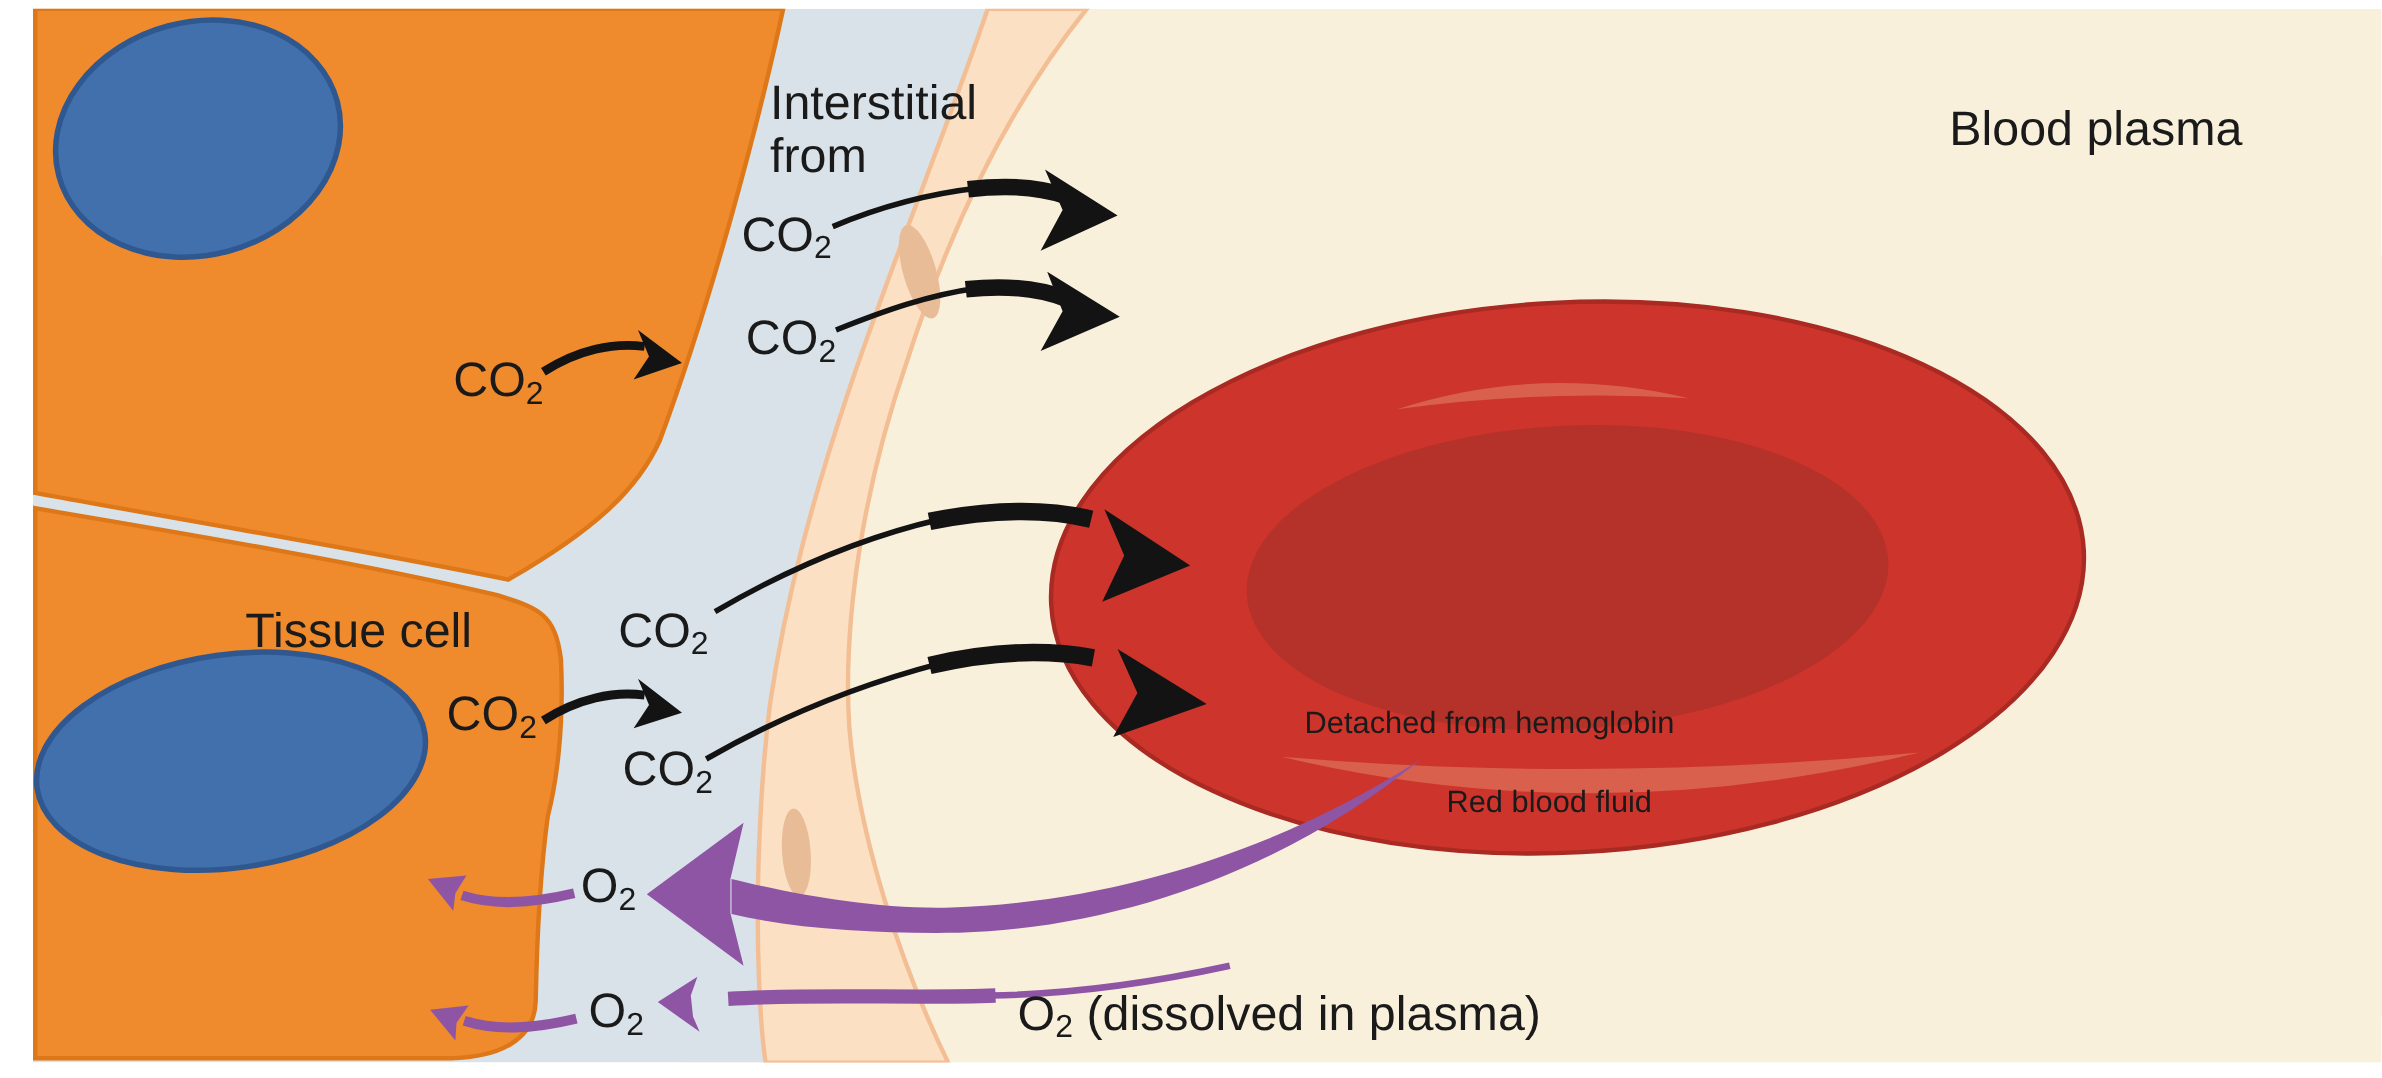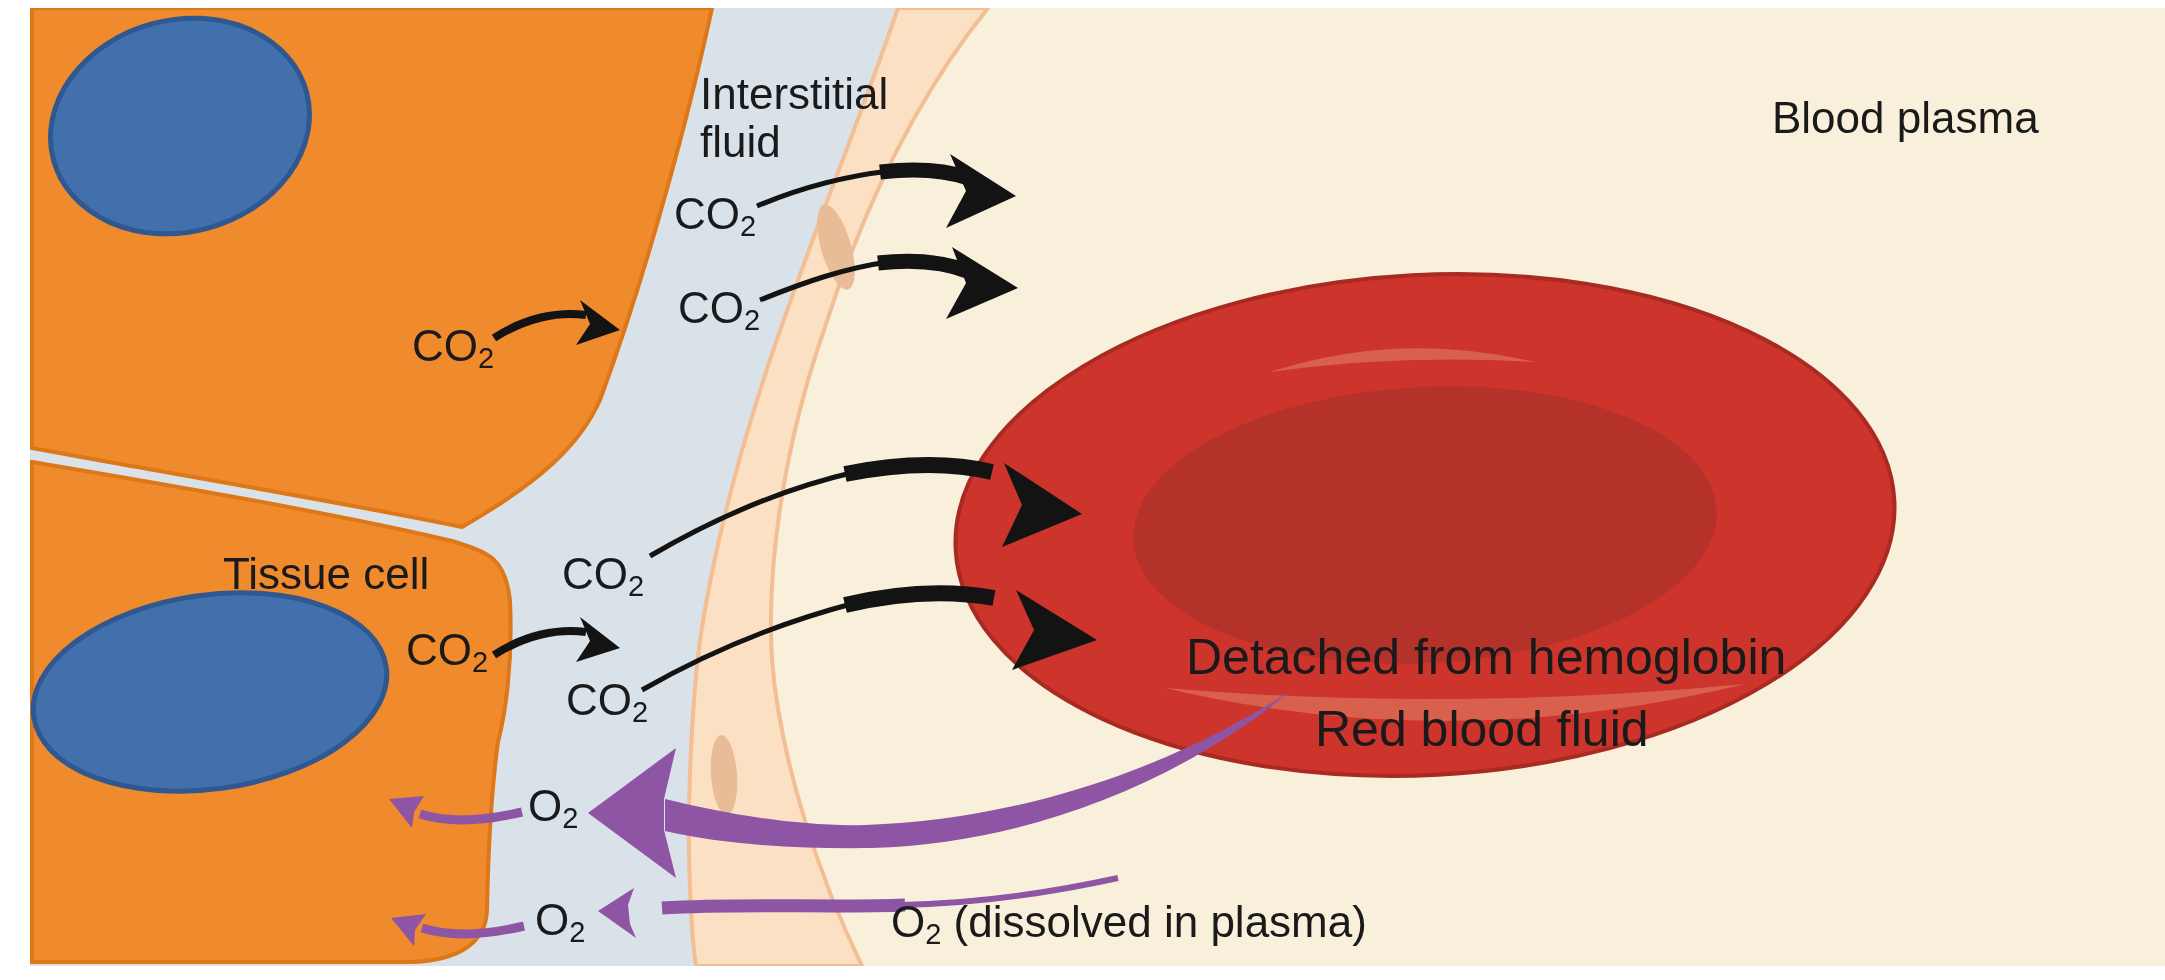--- a/index.html
+++ b/index.html
@@ -8,21 +8,21 @@
     --interstitial:#D9E2E8; --wall:#FBE0C4; --wall_stroke:#F3BE93; --wall_nucleus:#E8BC96;
     --plasma:#F9F0DC; --rbc:#CD342B; --rbc_stroke:#A82A22; --rbc_inner:#B5322A; --rbc_highlight:#D8604C;
     --arrow_black:#131313; --arrow_purple:#8F55A5; --text:#1A1A1A;
   }
   html,body{margin:0;padding:0;background:var(--page_bg);}
   #stage{position:relative;width:2165px;height:980px;background:var(--page_bg);
          font-family:"Liberation Sans", sans-serif;color:var(--text);overflow:hidden;}
   #art{position:absolute;left:0;top:0;}
   .lbl{position:absolute;font-size:44px;line-height:48px;white-space:nowrap;color:var(--text);}
   .lbl .sub{font-size:0.66em;vertical-align:-0.24em;}
-  .small{font-size:50px;line-height:42px;}
+  .small{font-size:28px;line-height:42px;}
 </style>
 </head>
 <body>
 
 <div id="stage">
 
   <svg id="art" width="2165" height="980" viewBox="0 0 2165 980">
     <defs>
       <clipPath id="frame">
           <rect x="30" y="8" width="2135" height="958"></rect>
@@ -108,21 +108,21 @@
       </g>
       <g stroke="var(--arrow_purple)" fill="none">
         <path d="M524,926 C482,936 450,937 422,928" stroke-width="9"></path>
         <polygon points="391,918 426,914 415,930 414,946" fill="var(--arrow_purple)" stroke="none"></polygon>
       </g>
     </g>
   </svg>
 
   <div class="lbl" style="left:700px;top:70px;">
     <div>Interstitial</div>
-    <div>fluid</div>
+    <div>from</div>
   </div>
 
   <div class="lbl" style="left:1772px;top:94px;">
     <span>Blood plasma</span>
   </div>
 
   <div class="lbl" style="left:183px;top:550px;margin-left:40px;">
     <span>Tissue cell</span>
   </div>
 
@@ -152,17 +152,17 @@
     <span>O</span><span class="sub">2</span>
   </div>
 
   <div class="lbl small" style="left:1186px;top:636px;">
     <span>Detached from hemoglobin</span>
   </div>
   <div class="lbl small" style="left:1315px;top:708px;">
     <span>Red blood fluid</span>
   </div>
 
-  <div class="lbl" style="left:891px;top:898px;">
+  <div class="lbl" style="left:925px;top:898px;">
     <span>O</span><span class="sub">2</span><span> (dissolved in plasma)</span>
   </div>
 
 </div>
 
 </body></html>

